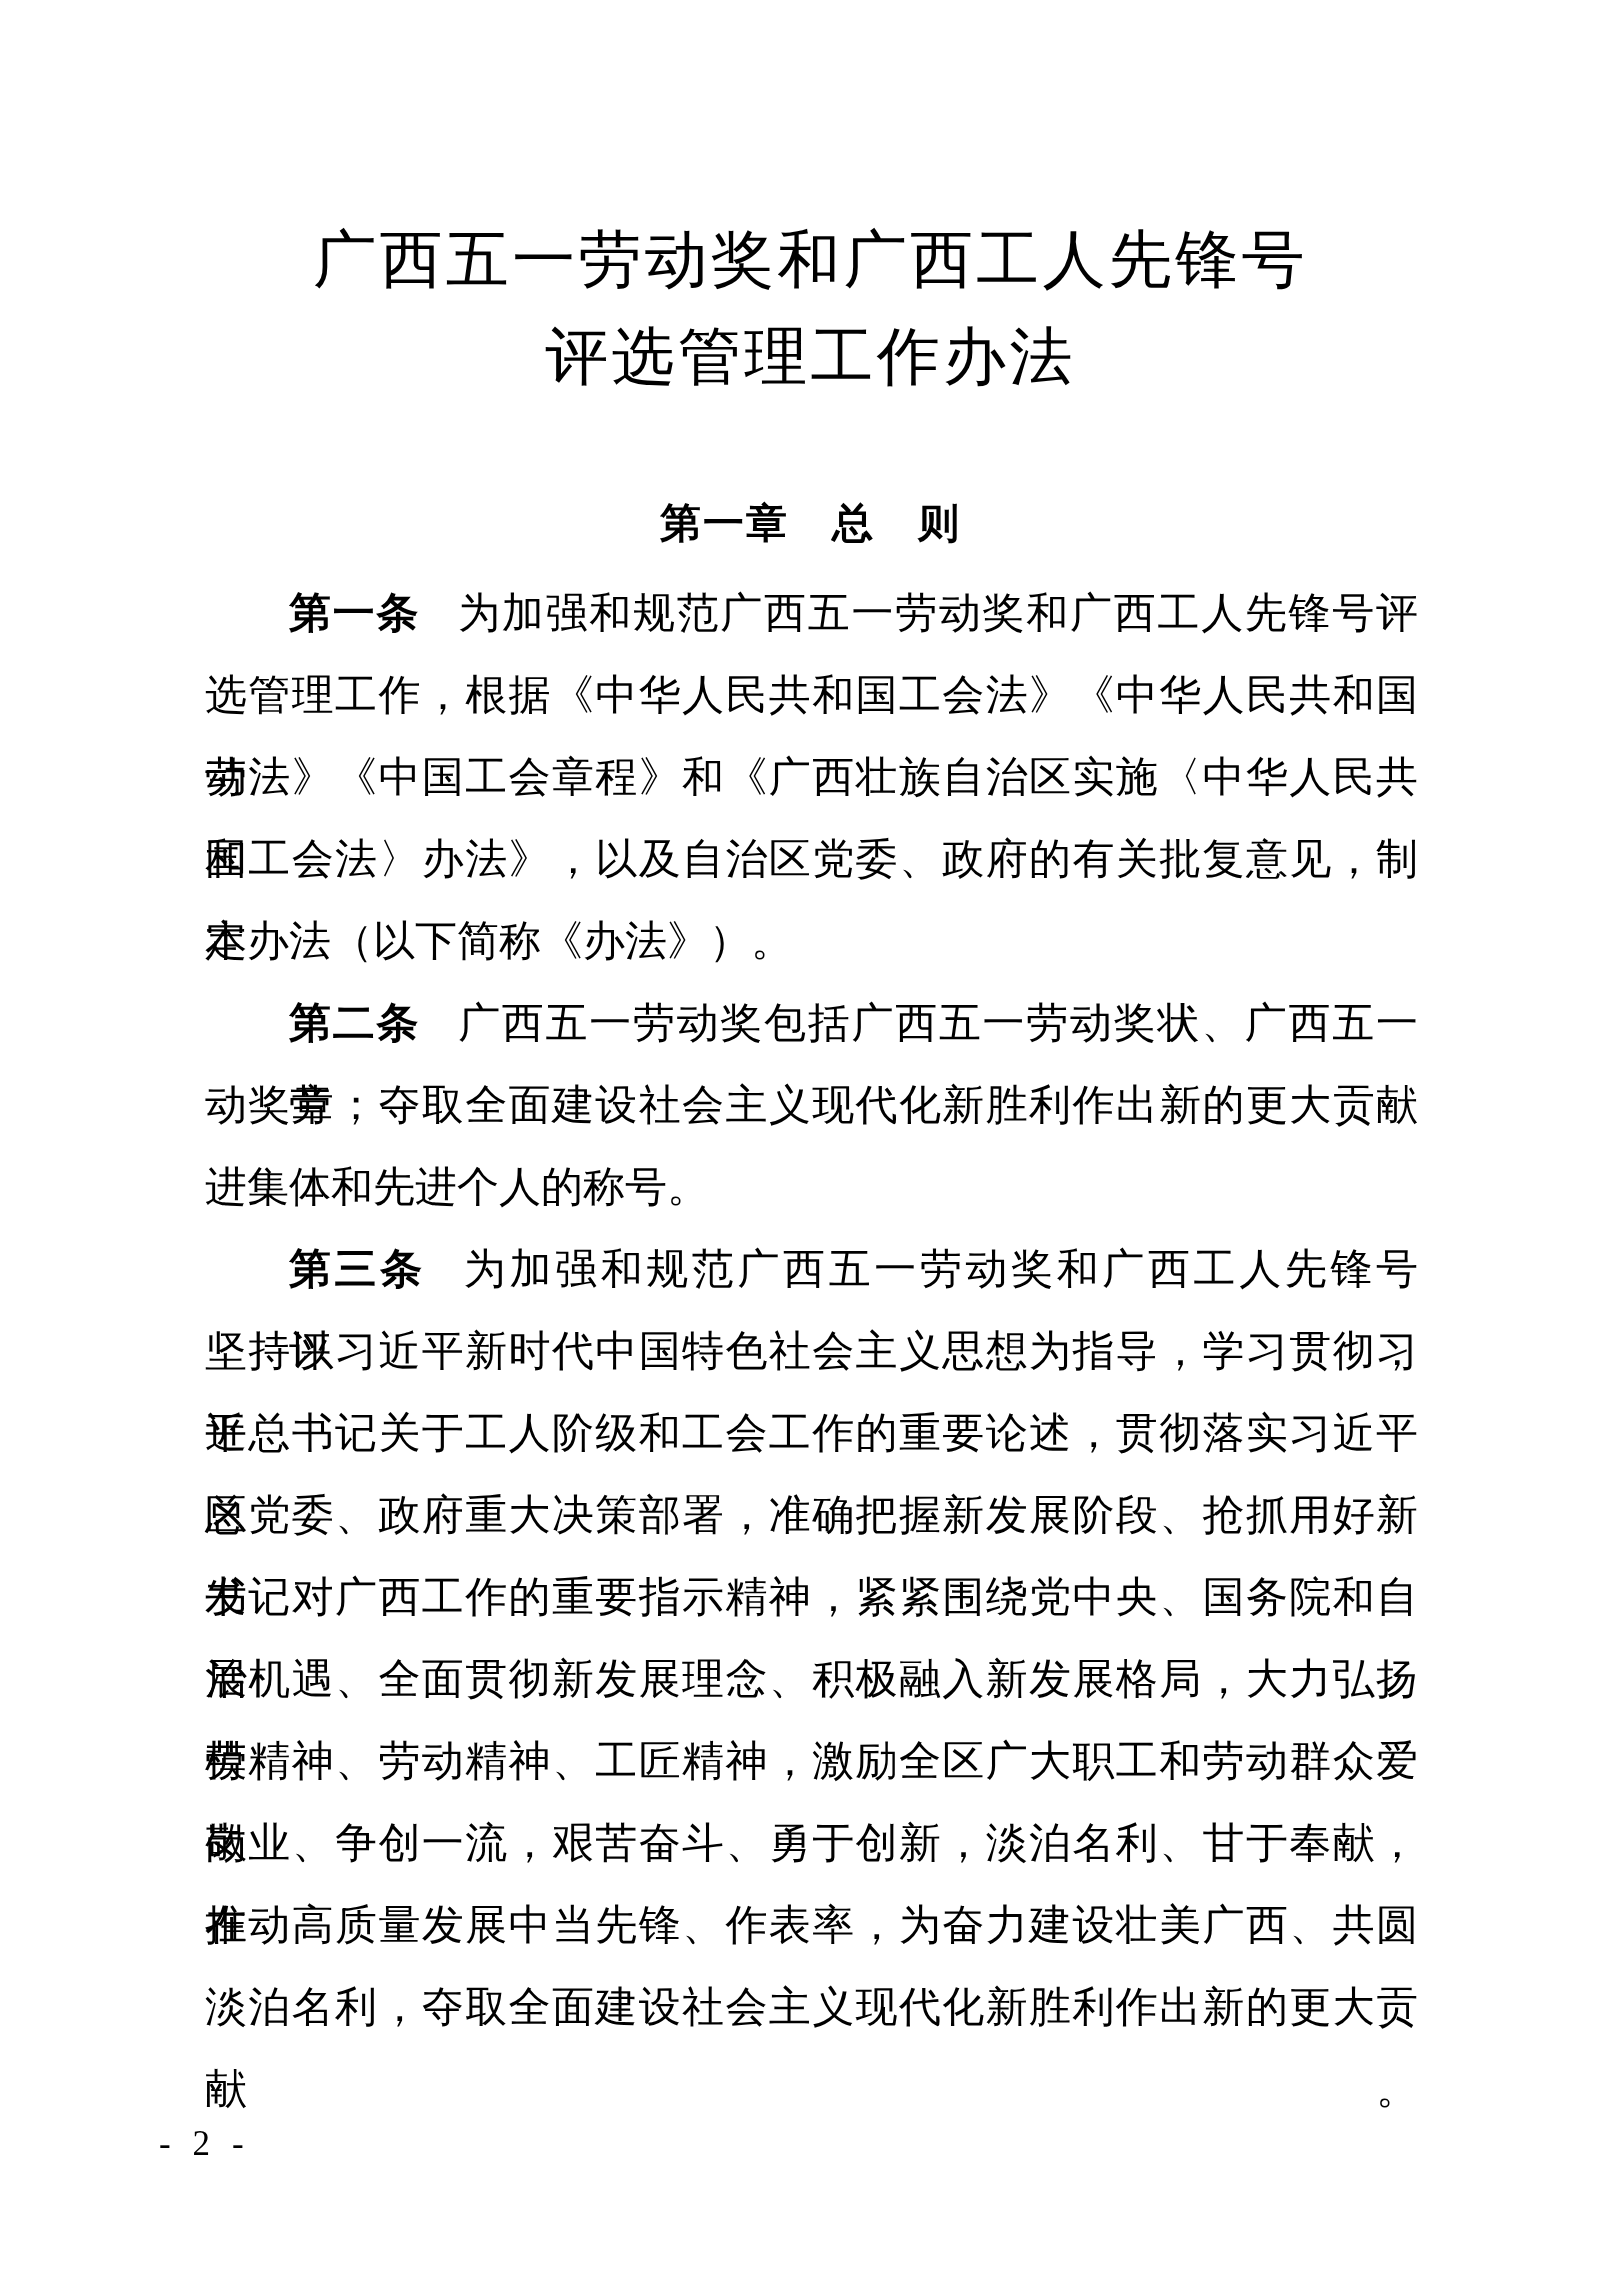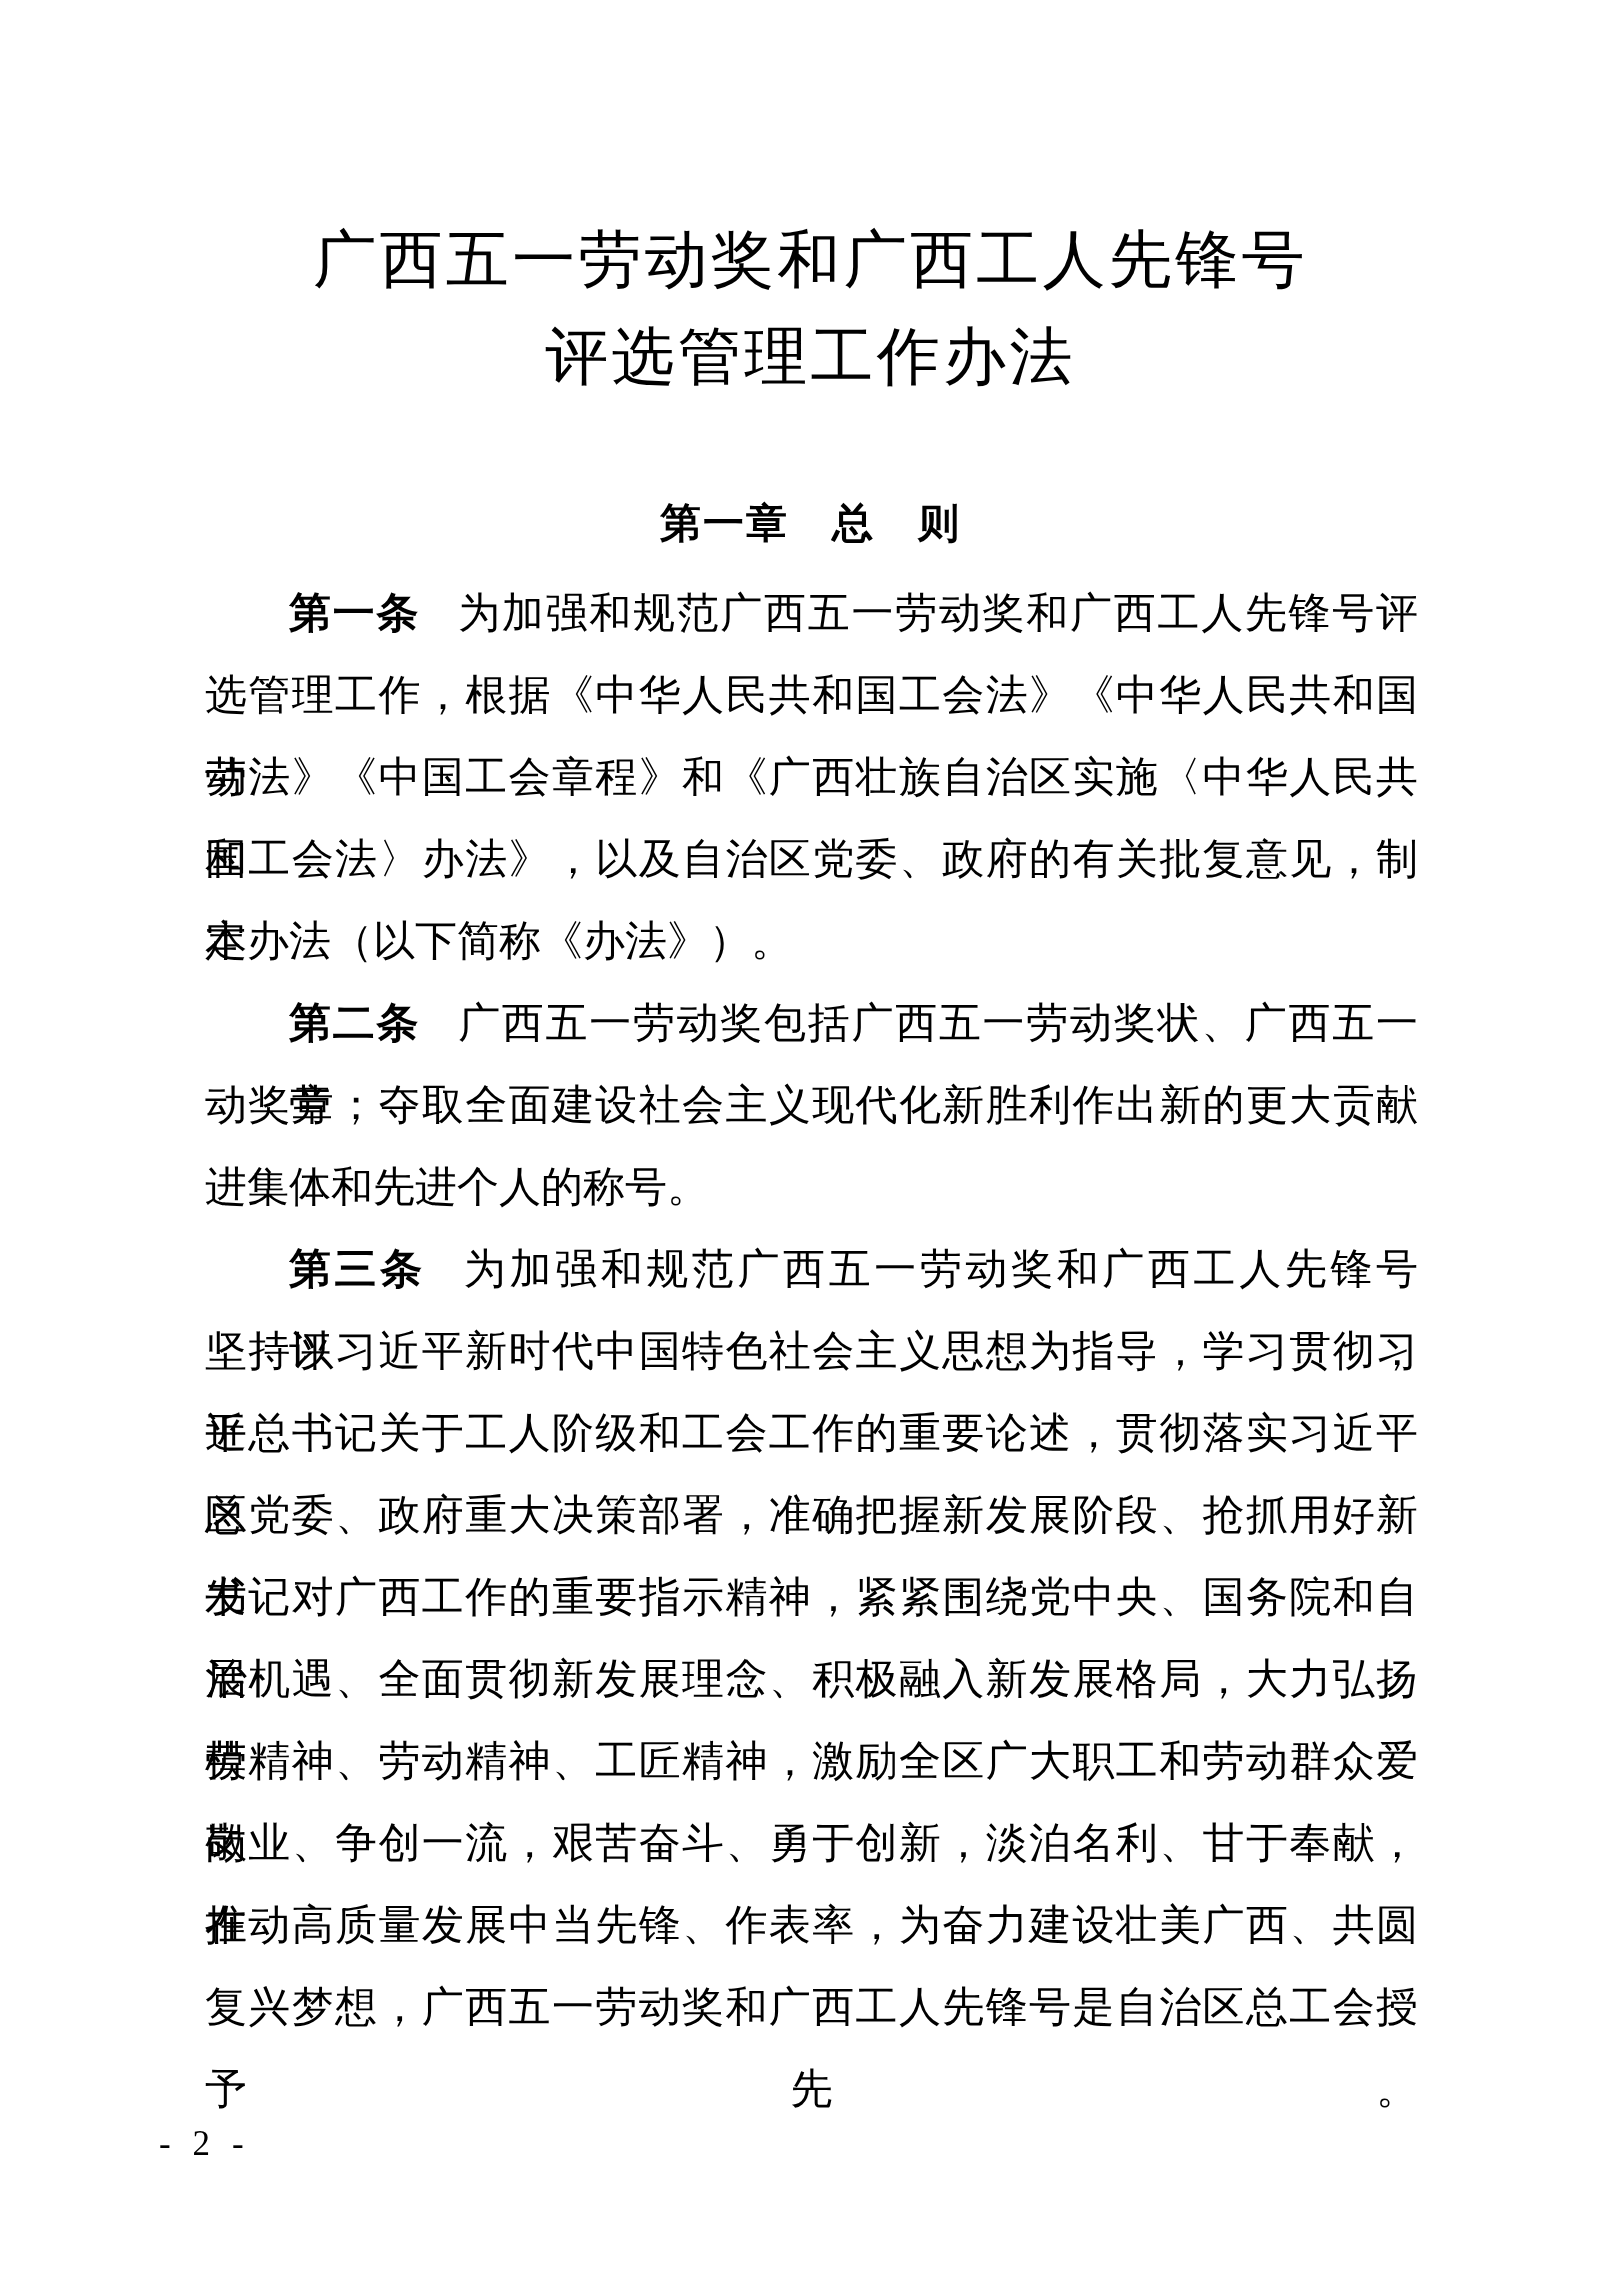--- a/index.html
+++ b/index.html
@@ -113,21 +113,21 @@
         <span class="article-label">第三条</span><span>为加强和规范广西五一劳动奖和广西工人先锋号评，</span>
       </div>
       <div class="text-line jf">坚持以习近平新时代中国特色社会主义思想为指导，学习贯彻习近</div>
       <div class="text-line jf">平总书记关于工人阶级和工会工作的重要论述，贯彻落实习近平总</div>
       <div class="text-line jf">区党委、政府重大决策部署，准确把握新发展阶段、抢抓用好新发</div>
       <div class="text-line jf">书记对广西工作的重要指示精神，紧紧围绕党中央、国务院和自治</div>
       <div class="text-line jf">展机遇、全面贯彻新发展理念、积极融入新发展格局，大力弘扬劳</div>
       <div class="text-line jf">模精神、劳动精神、工匠精神，激励全区广大职工和劳动群众爱岗</div>
       <div class="text-line jf">敬业、争创一流，艰苦奋斗、勇于创新，淡泊名利、甘于奉献，在</div>
       <div class="text-line jf">推动高质量发展中当先锋、作表率，为奋力建设壮美广西、共圆</div>
-      <div class="text-line jf">复兴梦想，广西五一劳动奖和广西工人先锋号是自治区总工会授予先。</div>
+      <div class="text-line jf">淡泊名利，夺取全面建设社会主义现代化新胜利作出新的更大贡献。</div>
     </div>
 
   </div>
 
   <div class="page-number">- 2 -</div>
 
 </div>
 
 
 </body></html>

